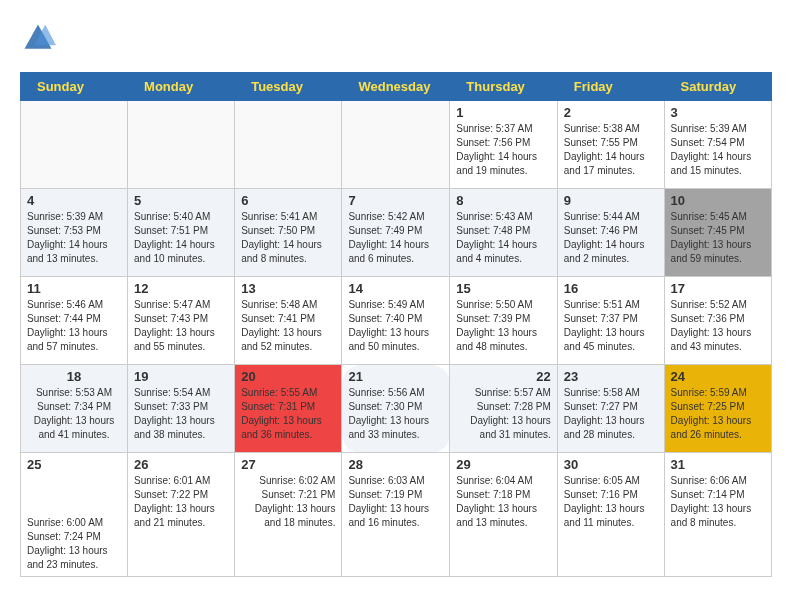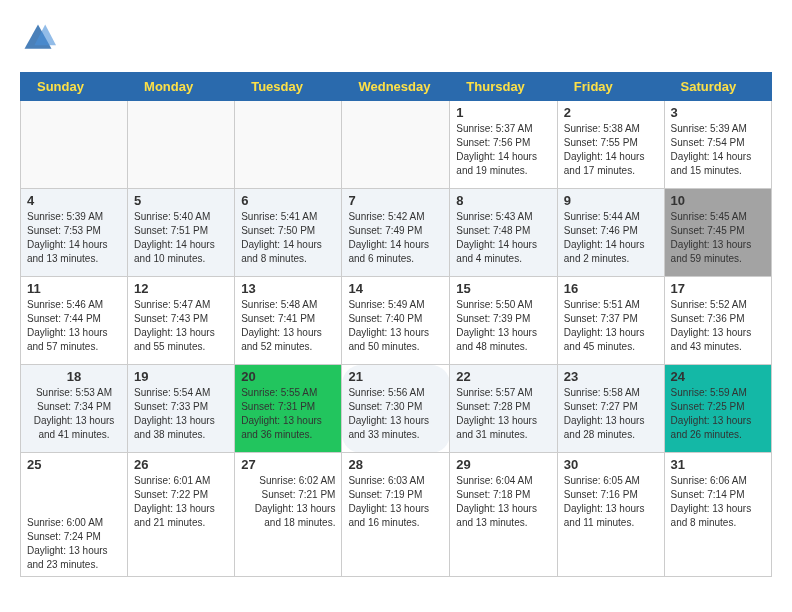--- a/index.html
+++ b/index.html
@@ -267,49 +267,49 @@
 Daylight: 13 hours
 and 41 minutes.</div>
         </td>
         <td style="background: rgb(240, 244, 248);">
           <span class="day-number">19</span>
           <div class="day-info" style="white-space: pre-line;">Sunrise: 5:54 AM
 Sunset: 7:33 PM
 Daylight: 13 hours
 and 38 minutes.</div>
         </td>
-        <td style="background: #22c55e;">
+        <td style="background: #ef4444;">
           <span class="day-number">20</span>
           <div class="day-info" style="white-space: pre-line;">Sunrise: 5:55 AM
 Sunset: 7:31 PM
 Daylight: 13 hours
 and 36 minutes.</div>
         </td>
         <td style="background: rgb(240, 244, 248); border-radius: 19px;">
           <span class="day-number">21</span>
           <div class="day-info" style="white-space: pre-line;">Sunrise: 5:56 AM
 Sunset: 7:30 PM
 Daylight: 13 hours
 and 33 minutes.</div>
         </td>
-        <td style="background: rgb(240, 244, 248);">
+        <td style="background: rgb(240, 244, 248); text-align: right;">
           <span class="day-number">22</span>
           <div class="day-info" style="white-space: pre-line;">Sunrise: 5:57 AM
 Sunset: 7:28 PM
 Daylight: 13 hours
 and 31 minutes.</div>
         </td>
         <td style="background: rgb(240, 244, 248);">
           <span class="day-number">23</span>
           <div class="day-info" style="white-space: pre-line;">Sunrise: 5:58 AM
 Sunset: 7:27 PM
 Daylight: 13 hours
 and 28 minutes.</div>
         </td>
-        <td style="background: #14b8a6;">
+        <td style="background: #eab308;">
           <span class="day-number">24</span>
           <div class="day-info" style="white-space: pre-line;">Sunrise: 5:59 AM
 Sunset: 7:25 PM
 Daylight: 13 hours
 and 26 minutes.</div>
         </td>
       </tr>
       <tr class="week-row">
         <td>
           <span class="day-number">25</span>

